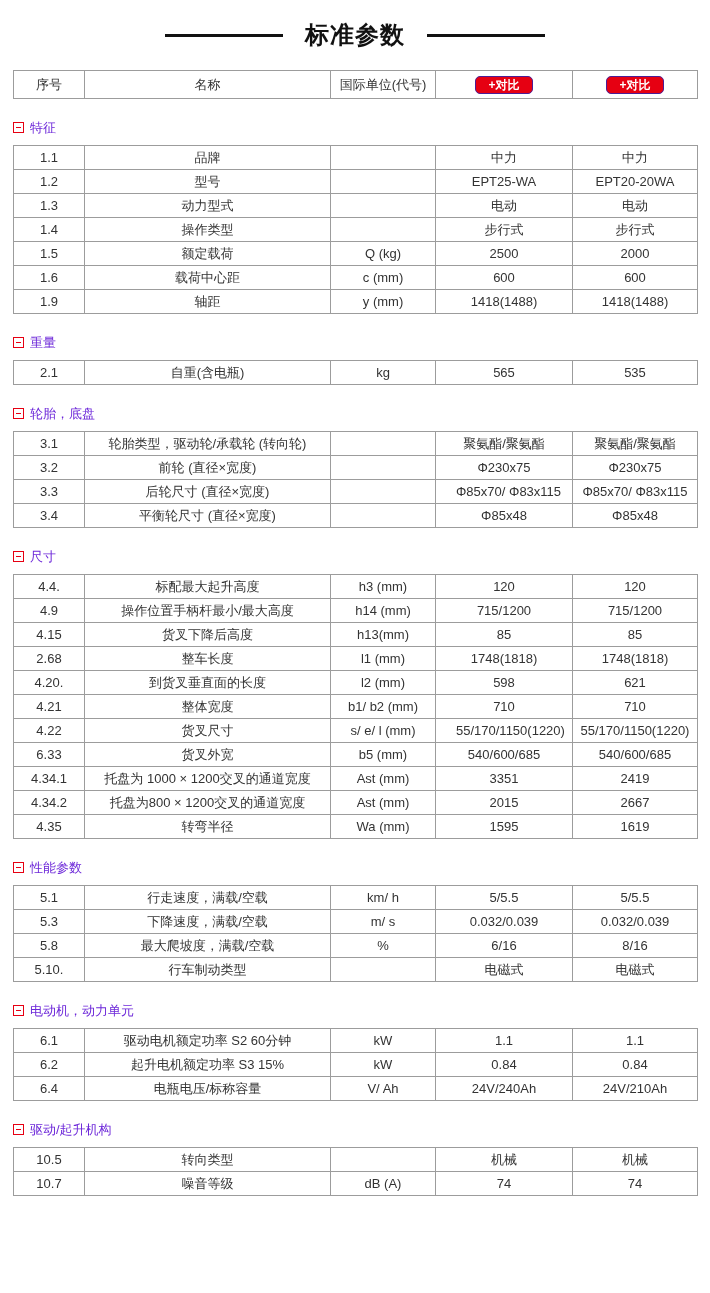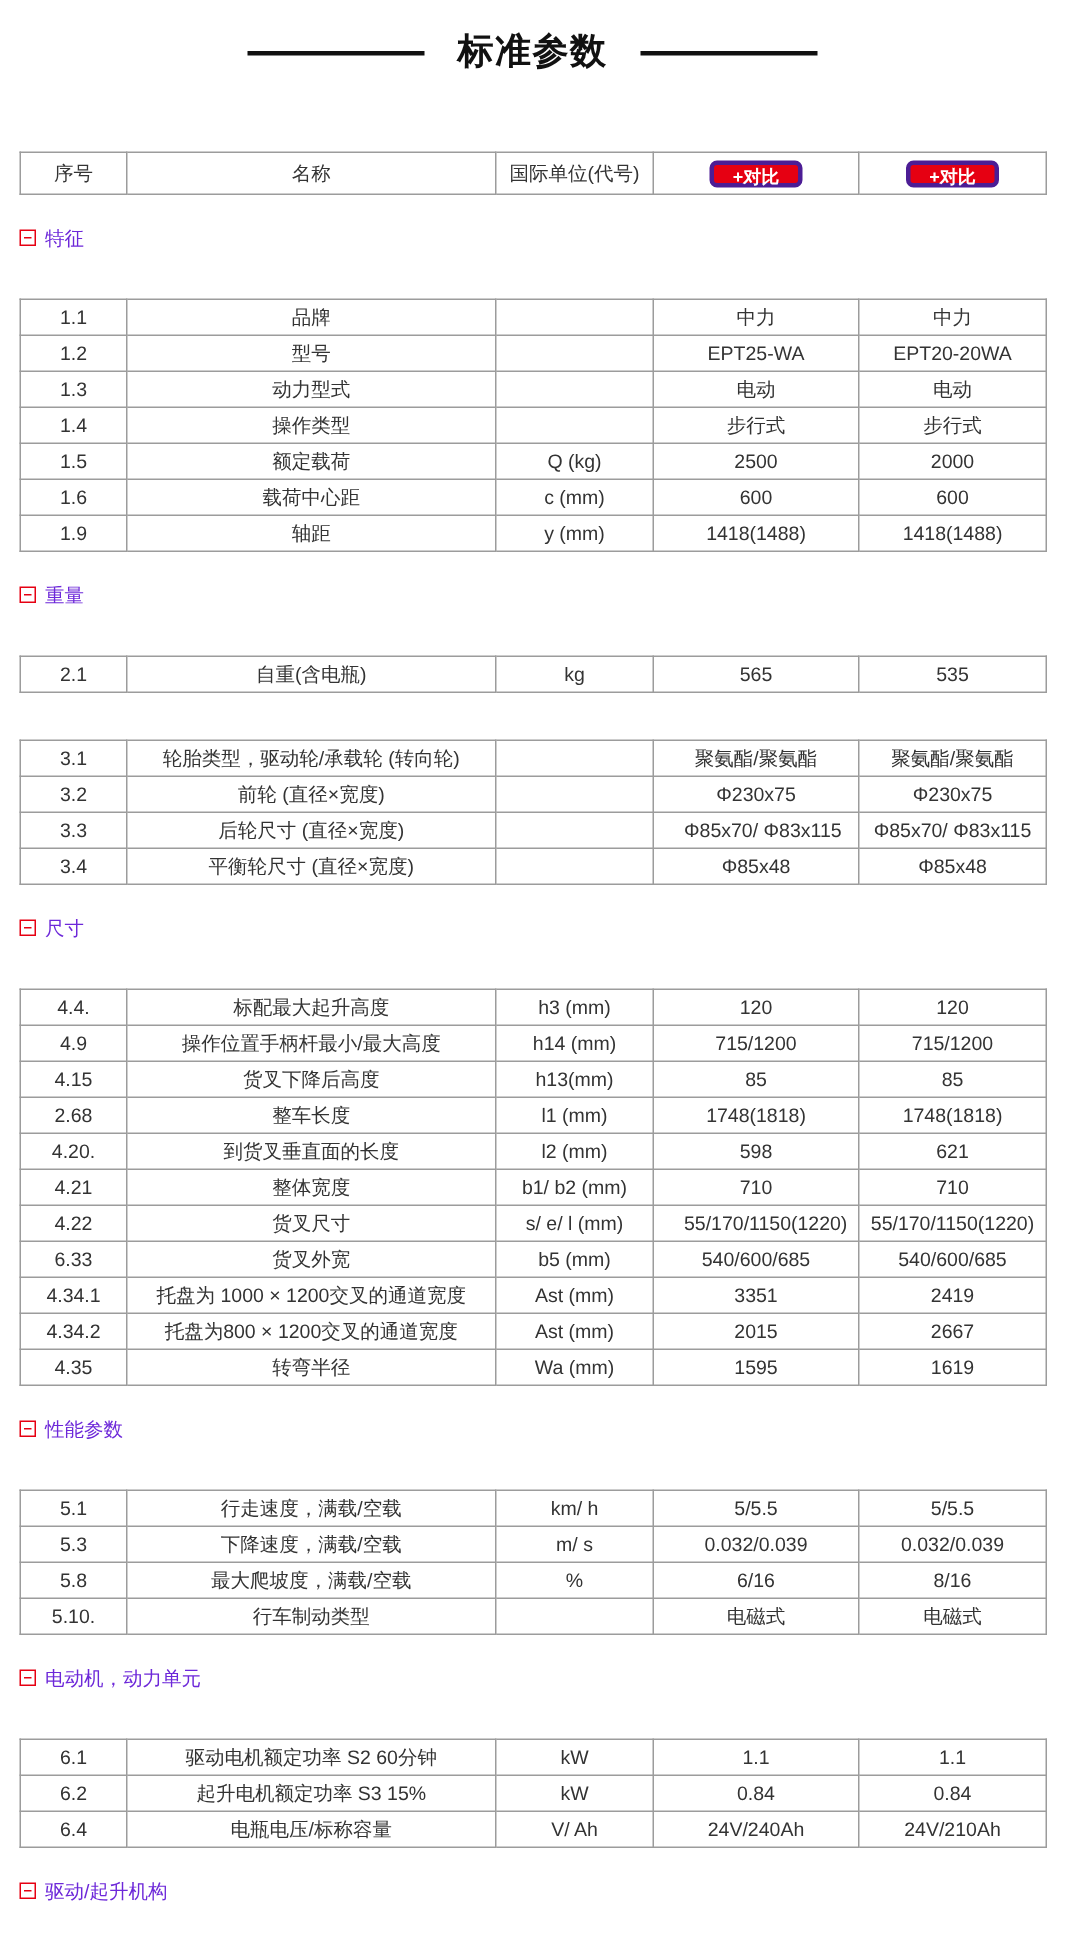--- a/index.html
+++ b/index.html
@@ -17,21 +17,21 @@
     display: flex; align-items: center; justify-content: center;
     gap: 22px; padding: 21px 0 20px 0;
   }
   .title-line { width: 118px; height: 3px; background: #111111; }
   .page-title {
     font-size: 24px; font-weight: bold; color: #111111;
     margin: 0; letter-spacing: 1px; line-height: 1.2;
   }
 
   
-  table { border-collapse: collapse; table-layout: fixed; width: 684px; margin-top: 31px; }
+  table { border-collapse: collapse; table-layout: fixed; width: 684px; }
   td {
     border: 1px solid #9c9c9c;
     height: 23px;
     font-size: 13px;
     line-height: 23px;
     text-align: center;
     padding: 0 2px;
     overflow: hidden;
     white-space: nowrap;
   }
@@ -46,21 +46,21 @@
 
   .compare-btn {
     display: inline-block;
     background: #e60012;
     color: #ffffff;
     font-size: 12px;
     font-weight: bold;
     line-height: 17px;
     height: 18px;
     padding: 0 12px;
-    border: 3px solid #4c1d95;
+    border: 1px solid #4c1d95;
     border-radius: 5px;
     cursor: pointer;
     vertical-align: middle;
   }
 
   
   .section-label {
     display: flex; align-items: center; gap: 6px;
     margin: 20px 0 8px 0;
     font-size: 13px; color: #6d28d9;
@@ -201,20 +201,24 @@
               <td>2.1</td>
               <td>自重(含电瓶)</td>
               <td>kg</td>
               <td>565</td>
               <td>535</td>
             </tr>
           </tbody>
         </table>
       </div>
       <div class="section">
+        <div class="section-label">
+          <span class="collapse-icon"></span>
+          <span>轮胎，底盘</span>
+        </div>
         <table class="section-table">
           <colgroup>
             <col class="c-no">
             <col class="c-name">
             <col class="c-unit">
             <col class="c-v1">
             <col class="c-v2">
           </colgroup>
           <tbody>
             <tr>

